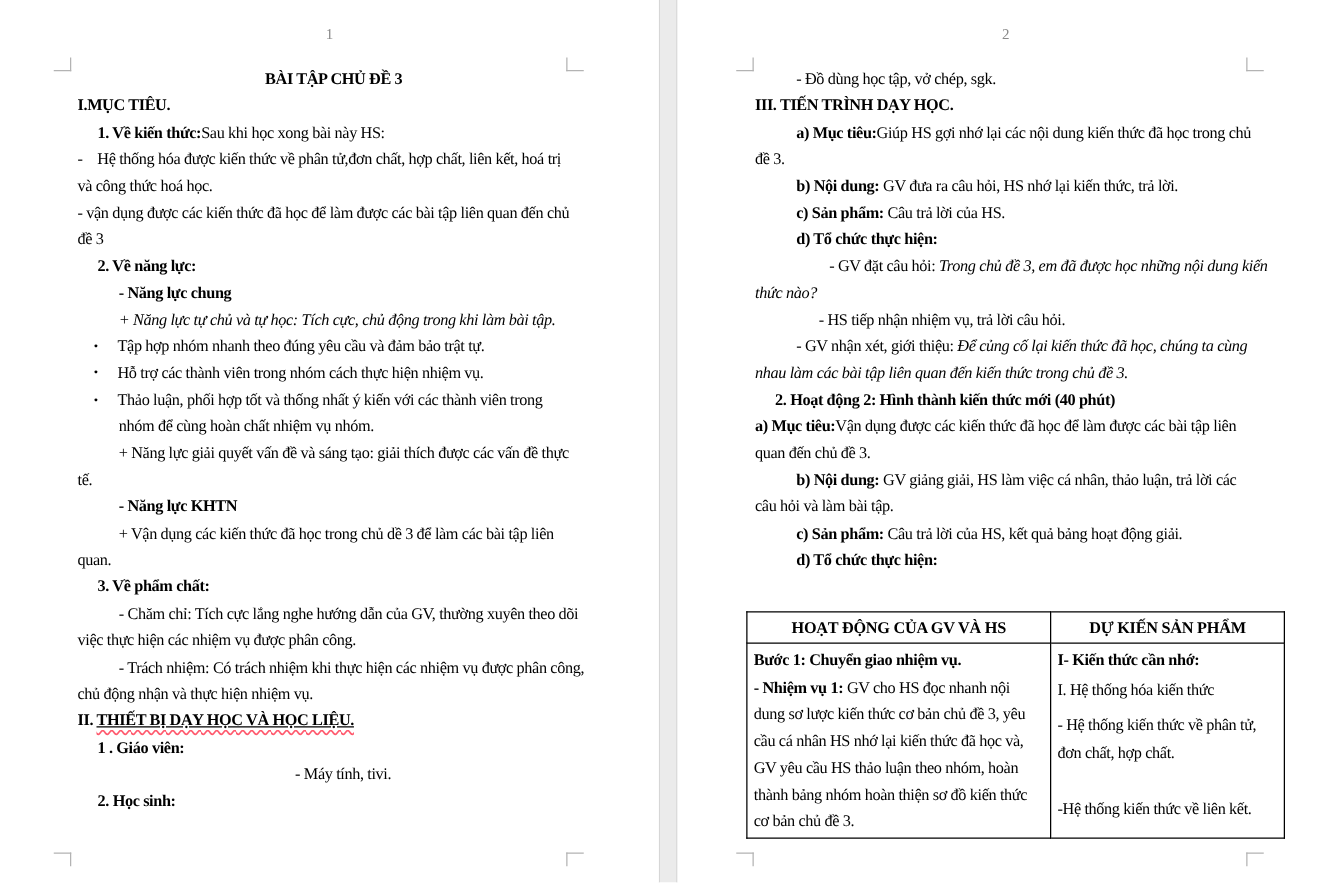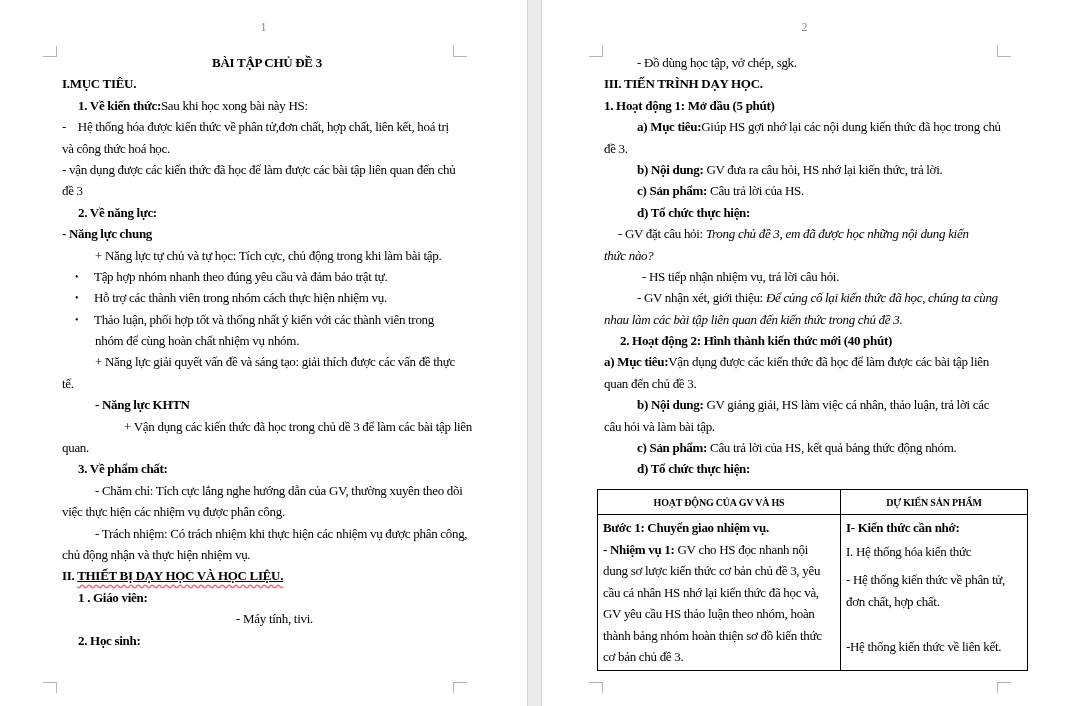--- a/index.html
+++ b/index.html
@@ -34,21 +34,21 @@
   .u{text-decoration:underline;}
   .w{text-decoration-line:underline;text-decoration-style:wavy;text-decoration-color:#ff5a6e;text-underline-offset:3px;}
   .blt{display:inline-block;width:19px;font-size:10px;vertical-align:1px;}
   
   .dtable{
     position:absolute;left:55px;top:489px;width:430px;
     border-collapse:collapse;table-layout:fixed;
     font-size:13px;
   }
   .dtable th,.dtable td{border:1.5px solid #000;box-sizing:border-box;}
-  .dtable th{height:25px;text-align:center;font-weight:bold;font-size:10px;padding:0 2px;letter-spacing:-0.2px;}
+  .dtable th{height:25px;text-align:center;font-weight:bold;font-size:13px;padding:0 2px;letter-spacing:-0.2px;}
   .dtable td{height:152px;vertical-align:top;padding:2px 5px;overflow:hidden;margin-left:36px;}
   .cell .line{line-height:21.5px;height:auto;letter-spacing:-0.3px;}
 </style>
 </head>
 <body>
 
 <div class="spread">
 
   <div class="page page-1">
     <div class="pagenum">1</div>
@@ -58,30 +58,30 @@
     <div class="crop br b r1"></div>
     <div class="body" id="p1body">
         <div class="line center"><span class="b">BÀI TẬP CHỦ ĐỀ 3</span></div>
         <div class="line"><span class="b">I.MỤC TIÊU.</span></div>
         <div class="line" style="margin-left: 16px;"><span class="b">1. Về kiến thức:</span><span>Sau khi học xong bài này HS:</span></div>
         <div class="line"><span>-    Hệ thống hóa được kiến thức về phân tử,đơn chất, hợp chất, liên kết, hoá trị</span></div>
         <div class="line"><span>và công thức hoá học.</span></div>
         <div class="line"><span>- vận dụng được các kiến thức đã học để làm được các bài tập liên quan đến chủ</span></div>
         <div class="line"><span>đề 3</span></div>
         <div class="line" style="margin-left: 16px;"><span class="b">2. Về năng lực:</span></div>
-        <div class="line" style=""><span class="b">- Năng lực chung</span></div>
-        <div class="line" style="margin-left: 33px;"><span>+ Năng lực tự chủ và tự học: Tích cực, chủ động trong khi làm bài tập.</span></div>
+        <div class="line" style="margin-left: 33px;"><span class="b">- Năng lực chung</span></div>
+        <div class="line" style="margin-left: 33px; font-style: italic;"><span>+ Năng lực tự chủ và tự học: Tích cực, chủ động trong khi làm bài tập.</span></div>
         <div class="line" style="margin-left: 13px;"><span class="blt">•</span><span>Tập hợp nhóm nhanh theo đúng yêu cầu và đảm bảo trật tự.</span></div>
         <div class="line" style="margin-left: 13px;"><span class="blt">•</span><span>Hỗ trợ các thành viên trong nhóm cách thực hiện nhiệm vụ.</span></div>
         <div class="line" style="margin-left: 13px;"><span class="blt">•</span><span>Thảo luận, phối hợp tốt và thống nhất ý kiến với các thành viên trong</span></div>
         <div class="line" style="margin-left: 33px;"><span>nhóm để cùng hoàn chất nhiệm vụ nhóm.</span></div>
         <div class="line" style="margin-left: 33px;"><span>+ Năng lực giải quyết vấn đề và sáng tạo: giải thích được các vấn đề thực</span></div>
         <div class="line"><span>tế.</span></div>
         <div class="line" style="margin-left: 33px;"><span class="b">- Năng lực KHTN</span></div>
-        <div class="line" style="margin-left: 33px; text-align: right;"><span>+ Vận dụng các kiến thức đã học trong chủ dề 3 để làm các bài tập liên</span></div>
+        <div class="line" style="margin-left: 33px;"><span>+ Vận dụng các kiến thức đã học trong chủ dề 3 để làm các bài tập liên</span></div>
         <div class="line"><span>quan.</span></div>
         <div class="line" style="margin-left: 16px;"><span class="b">3. Về phẩm chất:</span></div>
         <div class="line" style="margin-left: 33px;"><span>- Chăm chỉ: Tích cực lắng nghe hướng dẫn của GV, thường xuyên theo dõi</span></div>
         <div class="line"><span>việc thực hiện các nhiệm vụ được phân công.</span></div>
         <div class="line" style="margin-left: 33px;"><span>- Trách nhiệm: Có trách nhiệm khi thực hiện các nhiệm vụ được phân công,</span></div>
         <div class="line"><span>chủ động nhận và thực hiện nhiệm vụ.</span></div>
         <div class="line"><span class="b">II. </span><span class="b u"><span class="w">THIẾT BỊ DẠY HỌC VÀ HỌC LIỆU.</span></span></div>
         <div class="line" style="margin-left: 16px;"><span class="b">1 . Giáo viên:</span></div>
         <div class="line" style="margin-left: 15px; text-align: center;"><span>- Máy tính, tivi.</span></div>
         <div class="line" style="margin-left: 16px;"><span class="b">2. Học sinh:</span></div>
@@ -92,37 +92,36 @@
 
   <div class="page page-2">
     <div class="pagenum">2</div>
     <div class="crop tl t l2"></div>
     <div class="crop tr t r2"></div>
     <div class="crop bl b l2"></div>
     <div class="crop br b r2"></div>
     <div class="body" id="p2body">
         <div class="line" style="margin-left: 33px;"><span>- Đồ dùng học tập, vở chép, sgk.</span></div>
         <div class="line"><span class="b">III. TIẾN TRÌNH DẠY HỌC.</span></div>
-        <div class="line"><span class="b">1. Hoạt động 1: Mở đầu (5 phút)</span></div>
         <div class="line" style="margin-left: 33px;"><span class="b">a) Mục tiêu:</span><span>Giúp HS gợi nhớ lại các nội dung kiến thức đã học trong chủ</span></div>
         <div class="line"><span>đề 3.</span></div>
         <div class="line" style="margin-left: 33px;"><span class="b">b) Nội dung:</span><span> GV đưa ra câu hỏi, HS nhớ lại kiến thức, trả lời.</span></div>
         <div class="line" style="margin-left: 33px;"><span class="b">c) Sản phẩm:</span><span> Câu trả lời của HS.</span></div>
         <div class="line" style="margin-left: 33px;"><span class="b">d) Tổ chức thực hiện:</span></div>
-        <div class="line" style="margin-left: 14px;"><span>- GV đặt câu hỏi: </span><span class="i">Trong chủ đề 3, em đã được học những nội dung kiến</span></div>
+        <div class="line" style="margin-left: 14px; text-align: right;"><span>- GV đặt câu hỏi: </span><span class="i">Trong chủ đề 3, em đã được học những nội dung kiến</span></div>
         <div class="line"><span class="i">thức nào?</span></div>
-        <div class="line" style="margin-left: 38px;"><span>- HS tiếp nhận nhiệm vụ, trả lời câu hỏi.</span></div>
+        <div class="line" style="margin-left: 51px;"><span>- HS tiếp nhận nhiệm vụ, trả lời câu hỏi.</span></div>
         <div class="line" style="margin-left: 33px;"><span>- GV nhận xét, giới thiệu: </span><span class="i">Để củng cố lại kiến thức đã học, chúng ta cùng</span></div>
         <div class="line"><span class="i">nhau làm các bài tập liên quan đến kiến thức trong chủ đề 3.</span></div>
         <div class="line" style="margin-left: 16px;"><span class="b">2. Hoạt động 2: Hình thành kiến thức mới (40 phút)</span></div>
         <div class="line"><span class="b">a) Mục tiêu:</span><span>Vận dụng được các kiến thức đã học để làm được các bài tập liên</span></div>
         <div class="line"><span>quan đến chủ đề 3.</span></div>
         <div class="line" style="margin-left: 33px;"><span class="b">b) Nội dung:</span><span> GV giảng giải, HS làm việc cá nhân, thảo luận, trả lời các</span></div>
         <div class="line"><span>câu hỏi và làm bài tập.</span></div>
-        <div class="line" style="margin-left: 33px;"><span class="b">c) Sản phẩm:</span><span> Câu trả lời của HS, kết quả bảng thức động nhóm.</span></div>
+        <div class="line" style="margin-left: 33px;"><span class="b">c) Sản phẩm:</span><span> Câu trả lời của HS, kết quả bảng hoạt động giải.</span></div>
         <div class="line" style="margin-left: 33px;"><span class="b">d) Tổ chức thực hiện:</span></div>
       </div>
 
     <table class="dtable">
       <colgroup>
           <col style="width:243px">
           <col style="width:187px">
         </colgroup>
       <tbody>
           <tr>

